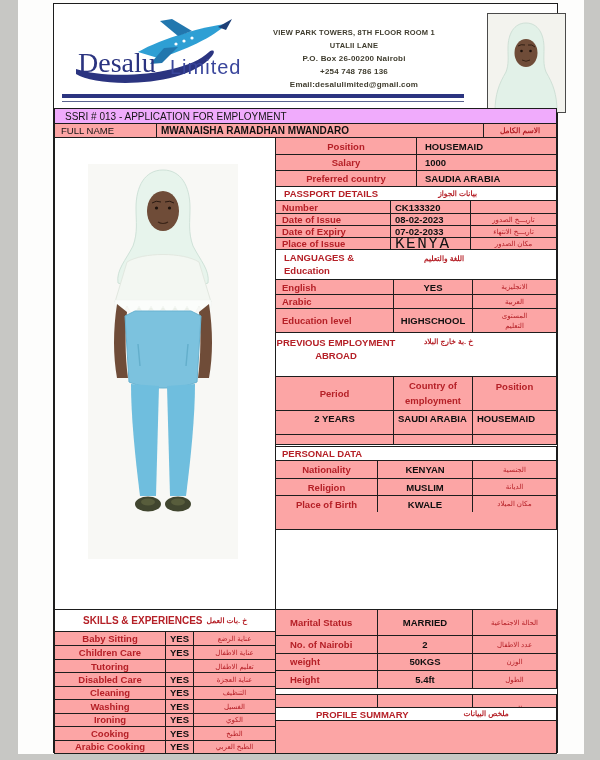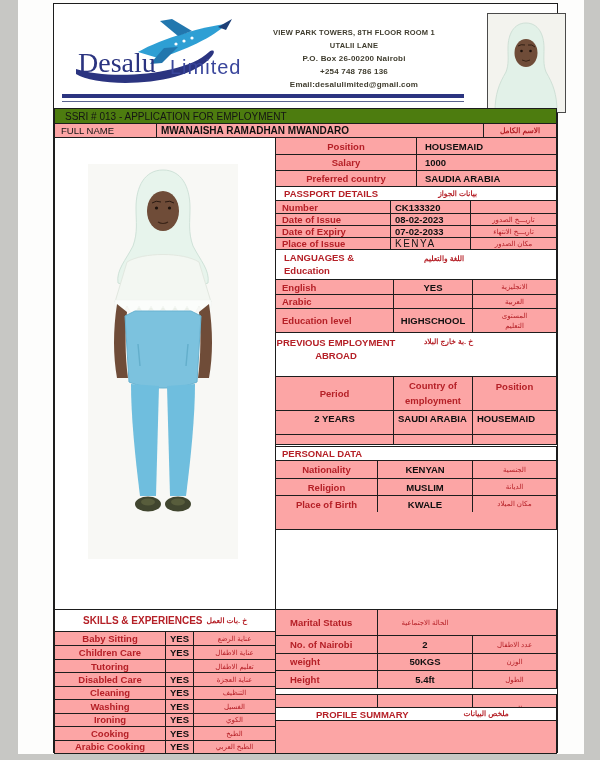--- a/index.html
+++ b/index.html
@@ -13,31 +13,31 @@
   .row{display:grid;border-top:1px solid #1d1d1d;min-height:0}
   .row.first{border-top:none}
   .cell{display:flex;align-items:center;box-sizing:border-box;border-left:1px solid #1d1d1d;
         overflow:hidden;min-width:0}
   .cell.nb{border-left:none}
   .lbl{color:#b52027;font-weight:bold;font-size:9.5px}
   .val{font-weight:bold;font-size:9.5px;color:#101010}
   .ar{color:#b52027;font-size:7px;direction:rtl;text-align:center;line-height:1.3;justify-content:center}
   .c{justify-content:center;text-align:center}
   .pl6{padding-left:6px}.pl4{padding-left:4px}.pl8{padding-left:8px}
-  .serifval{font-family:Liberation Sans, sans-serif;font-weight:normal;letter-spacing:1.5px;font-size:10px}
+  .serifval{font-family:Liberation Mono, monospace;font-weight:normal;letter-spacing:1.5px;font-size:16px}
   
   .letterhead{position:absolute;left:0;top:0;width:503px;height:104px;background:#fff}
   .addr{position:absolute;left:180px;top:22px;width:240px;text-align:center;
         color:#3f3c2e;font-weight:bold;font-size:7.5px;line-height:13px;letter-spacing:.2px}
   .rule{position:absolute;left:8px;top:90px;width:402px;height:3px;border-top:4px solid #2b3480;
         border-bottom:1px solid #5a638f;box-sizing:content-box}
   .passphoto{position:absolute;left:433px;top:9px;width:77px;height:98px;border:1px solid #4a4a4a;
              box-sizing:content-box;overflow:hidden;background:#f3f3ee}
   .titlerow{left:0;top:104px;width:503px;height:16px;border:1px solid #1d1d1d;display:flex;
-            align-items:center;font-size:10px;padding-left:10px;background:#4d7c0f}
+            align-items:center;font-size:10px;padding-left:10px;background:#f0abfc}
   .fn-grid{grid-template-columns:101px 327px 1fr}
   
   .photocell{left:0;top:133px;width:222px;height:473px;border:1px solid #1d1d1d;background:#fff;overflow:hidden}
   
   .rc{left:221px;width:282px}
   .g-job{grid-template-columns:140px 1fr}
   .g-pass{grid-template-columns:114px 80px 1fr}
   .g-lang{grid-template-columns:117px 79px 1fr}
   .g-pers{grid-template-columns:101px 95px 1fr}
   .g-skill{grid-template-columns:110px 28px 1fr}
@@ -286,20 +286,21 @@
       <div class="row g-skill">
         <div class="cell nb lbl c">Arabic Cooking</div>
         <div class="cell val pl4">YES</div>
         <div class="cell ar" dir="rtl">الطبخ العربي</div>
       </div>
     </div>
 
     <div class="abs tbl rc" style="top:605px;height:80px;grid-template-rows:25px 1fr 1fr 1fr">
       <div class="row first g-pers">
         <div class="cell nb lbl" style="padding-left:14px">Marital Status</div>
+        <div class="cell val c">MARRIED</div>
         <div class="cell ar" dir="rtl">
             <span class="arblock w54">الحالة الاجتماعية</span>
           </div>
       </div>
       <div class="row g-pers">
         <div class="cell nb lbl" style="padding-left:14px">No. of Nairobi</div>
         <div class="cell val c">2</div>
         <div class="cell ar" dir="rtl">عدد الاطفال</div>
       </div>
       <div class="row g-pers">

